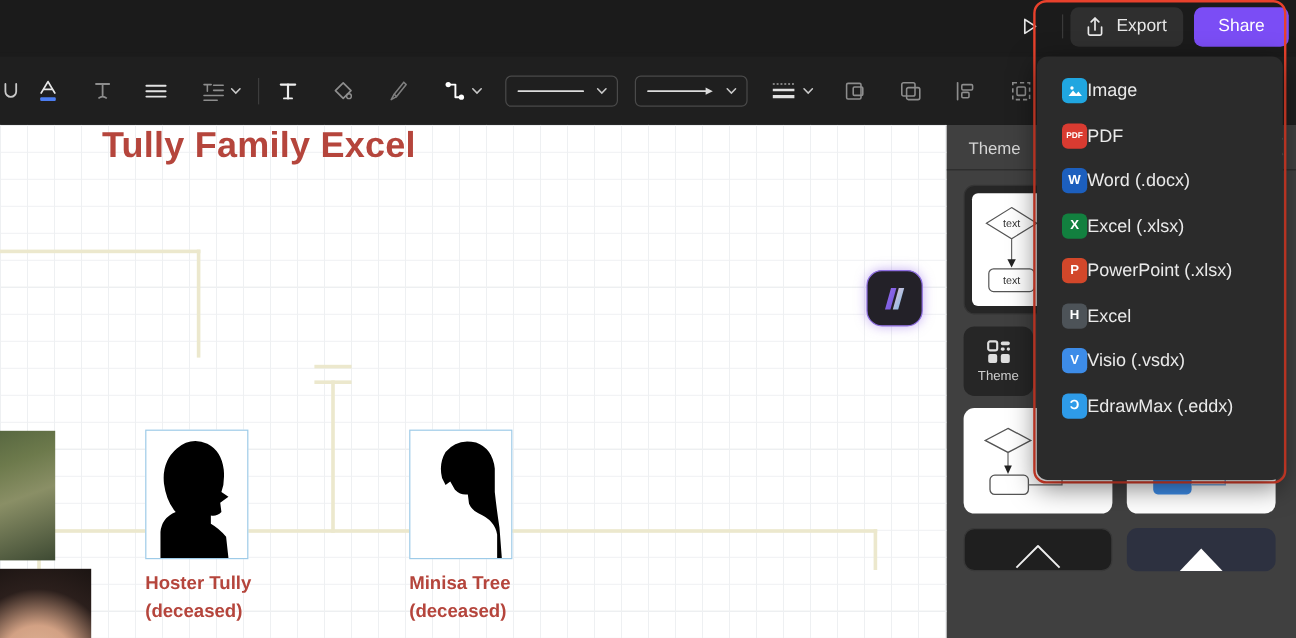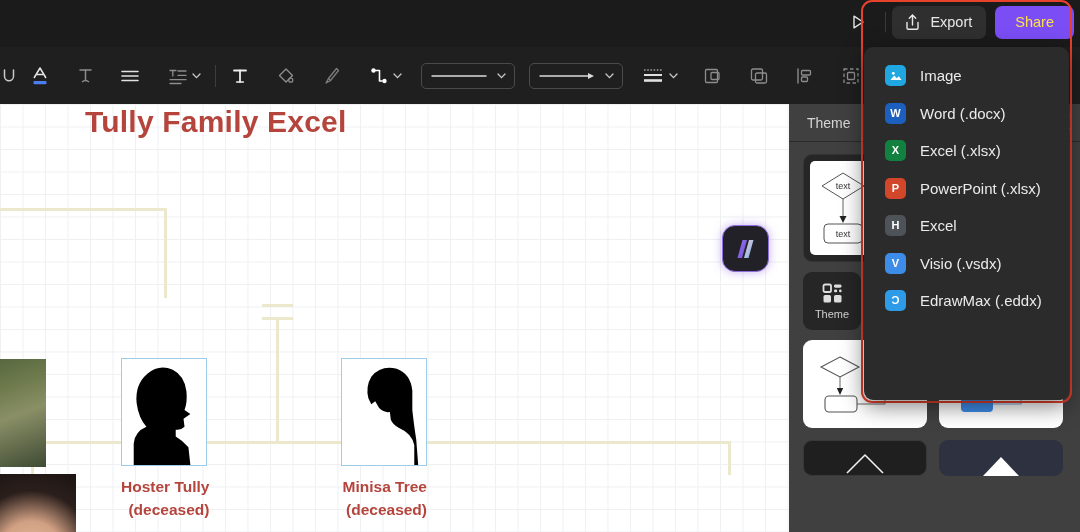--- a/index.html
+++ b/index.html
@@ -26,21 +26,21 @@
   .topdiv { width: 1px; height: 20px; background: #3a3a3a; margin: 0 6px; }
   .export-btn {
     display: flex; align-items: center; gap: 9px;
     height: 33px; padding: 0 14px 0 12px;
     background: #2f2f2f; border-radius: 7px; cursor: pointer;
     color: #e8e8e8; font-size: 14.5px;
   }
   .share-btn {
     height: 33px; padding: 0 20px; margin-left: 9px;
     background: #7b4df5; border-radius: 7px; cursor: pointer;
-    color: #fde047; font-size: 14.5px;
+    color: #ffffff; font-size: 14.5px;
     display: flex; align-items: center; justify-content: center;
   }
 
   
   .toolbar {
     position: absolute; top: 47px; left: 0; width: 1080px; height: 57px;
     background: #1f1f1f;
     display: flex; align-items: center;
     padding-left: 0px; gap: 0px;
     z-index: 30;
@@ -82,21 +82,21 @@
   
   .conn { position: absolute; background: #ece8cd; }
   .node { position: absolute; }
   .node .photo {
     width: 86px; height: 108px;
     display: block; overflow: hidden;
     background: #fff;
   }
   .node .photo.sel { border: 1px solid #9ecbe8; }
   .node .nm {
-    margin-top: 9px; text-align: right;
+    margin-top: 9px; text-align: left;
     font-size: 15.5px; font-weight: bold; color: #b5453c;
     line-height: 23px; white-space: nowrap;
   }
   .sil { width: 100%; height: 100%; display: block; }
 
   .ai-fab {
     position: absolute; left: 722px; top: 121px;
     width: 47px; height: 47px; border-radius: 13px;
     background: #232128;
     border: 1.5px solid #8e6ee0;
@@ -158,21 +158,21 @@
     z-index: 60; pointer-events: none;
   }
   .export-menu {
     position: absolute; left: 864px; top: 47px;
     width: 205px; height: 353px;
     background: #2b2b2b; border-radius: 9px;
     padding: 10px 0; z-index: 61;
     box-shadow: 0 6px 22px rgba(0,0,0,.5);
   }
   .emi {
-    display: flex; align-items: center; gap: 14px;
+    display: flex; align-items: center; 
     height: 37.5px; padding: 0 0 0 21px;
     color: #eaeaea; font-size: 15px; cursor: pointer;
   }
   .ficon {
     width: 21px; height: 21px; border-radius: 5px; flex: 0 0 21px;
     display: flex; align-items: center; justify-content: center;
     color: #fff; font-weight: bold; font-size: 11px; line-height: 1;
   }
   .ficon.tiny { font-size: 7px; letter-spacing: -.1px; }
   svg { display: block; }
@@ -538,20 +538,24 @@
     <div class="emi">
       <span class="ficon" style="background:#20a6e0;">
         <svg width="14" height="14" viewBox="0 0 14 14">
           <circle cx="4.3" cy="4.3" r="1.4" fill="#fff"></circle>
           <path d="M1.4 11 L5.2 6.4 L7.8 9.3 L9.7 7.2 L12.6 11 Z" fill="#fff"></path>
         </svg>
       </span>
       <span>Image</span>
     </div>
 
+    <div class="emi">
+      <span class="ficon tiny" style="background:#d93b31;">PDF</span>
+      <span>PDF</span>
+    </div>
 
     <div class="emi">
       <span class="ficon" style="background:#1c5fbe;">W</span>
       <span>Word (.docx)</span>
     </div>
 
     <div class="emi">
       <span class="ficon" style="background:#12803f;">X</span>
       <span>Excel (.xlsx)</span>
     </div>

